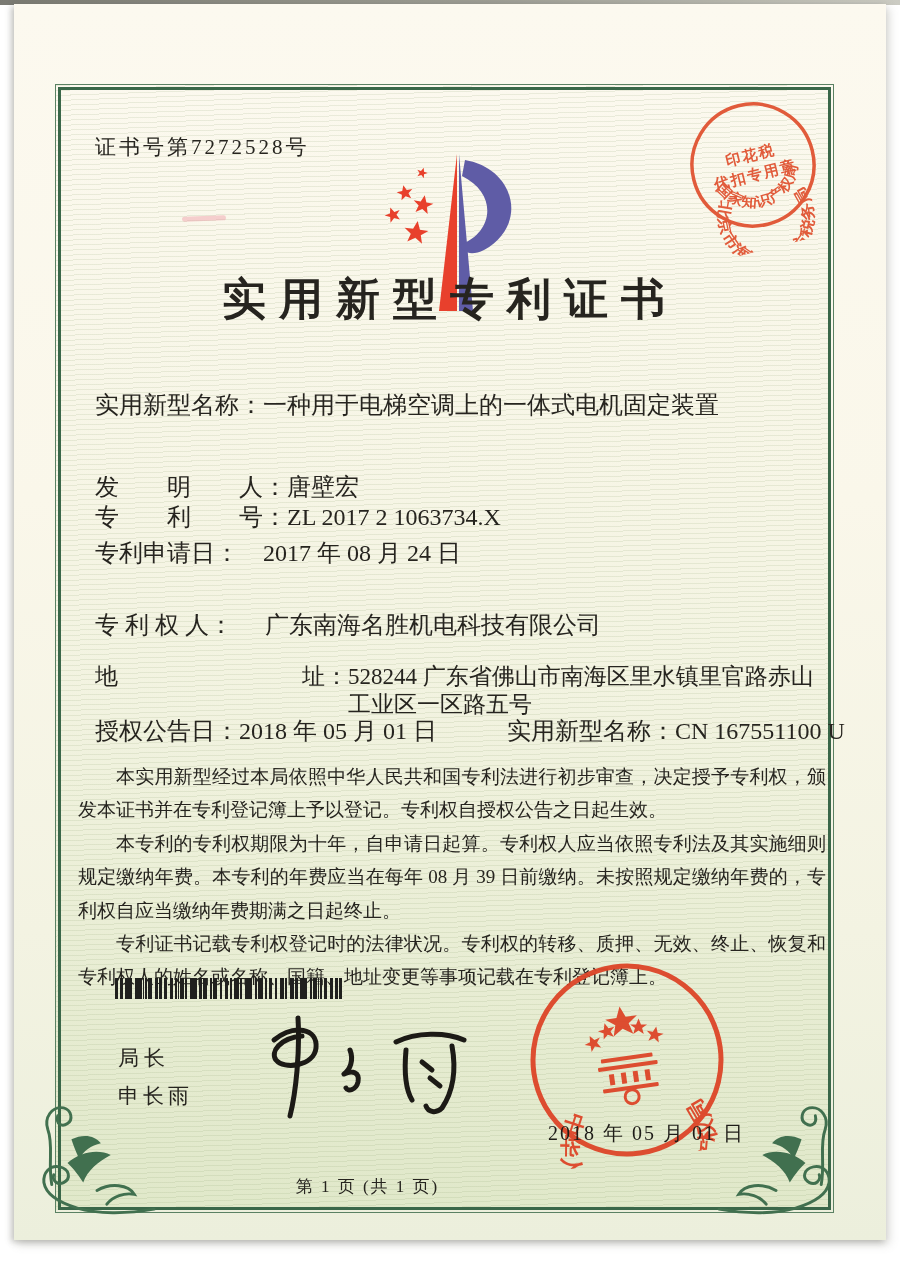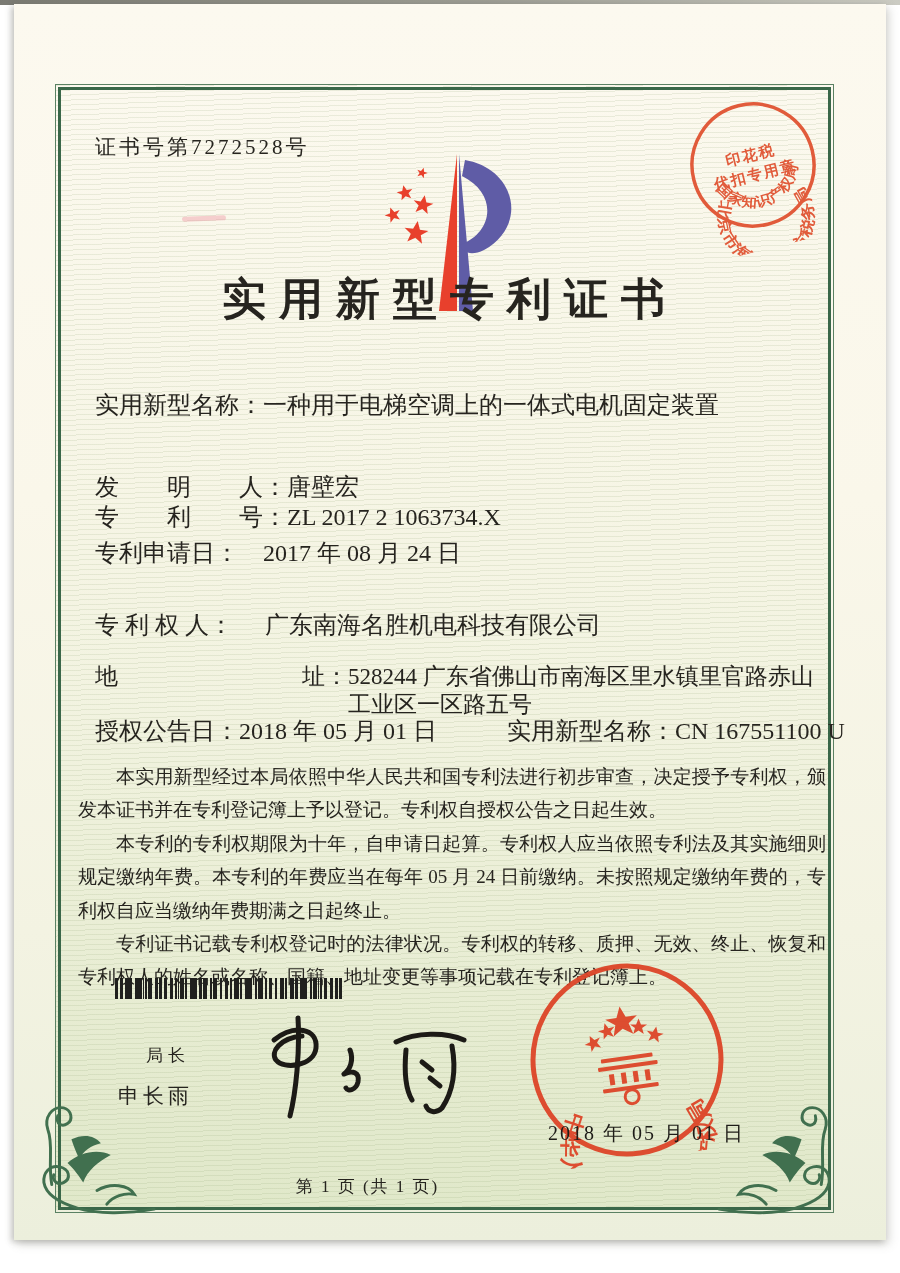--- a/index.html
+++ b/index.html
@@ -35,21 +35,21 @@
   .grant-no{position:absolute;left:412px;top:0;white-space:pre;}
   .row-grant{position:absolute;align-items:center;}
   .paras{position:absolute;left:64px;top:756px;width:748px;font-size:19px;line-height:33.4px;
          text-align:justify;z-index:2;}
   .paras p{margin:0;text-indent:2em;}
   .barcode{position:absolute;left:101px;top:974px;width:230px;height:21px;z-index:2;
          background-image:
            repeating-linear-gradient(90deg,#20201e 0 2px,rgba(0,0,0,0) 2px 5px),
            repeating-linear-gradient(90deg,#20201e 0 1px,rgba(0,0,0,0) 1px 7px),
            repeating-linear-gradient(90deg,#20201e 0 3px,rgba(0,0,0,0) 3px 11px);}
-  .director-title{position:absolute;left:104px;top:1040px;font-size:17px;letter-spacing:5px;z-index:2;margin-left:28px;}
+  .director-title{position:absolute;left:104px;top:1040px;font-size:21px;letter-spacing:5px;z-index:2;}
   .director-name{position:absolute;left:104px;top:1078px;font-size:21px;letter-spacing:4px;z-index:2;}
   .signature{position:absolute;left:232px;top:1008px;z-index:2;}
   .seal{position:absolute;left:513px;top:956px;z-index:3;transform:rotate(-8deg);opacity:.95;}
   .seal-date{position:absolute;left:534px;top:1116px;font-size:20px;letter-spacing:2px;z-index:4;color:#1e1c18;}
   .footer{position:absolute;left:41px;top:1171px;width:625px;text-align:center;font-size:17px;
           letter-spacing:2px;z-index:2;}
   .smudge{position:absolute;left:168px;top:212px;width:44px;height:5px;background:rgba(236,130,150,.35);
           border-radius:3px;transform:rotate(-2deg);z-index:2;}
   .stamp-center{fill:#e0502e;font-size:15px;font-weight:700;letter-spacing:2px;}
 </style>
@@ -153,21 +153,21 @@
       <span class="val">528244 广东省佛山市南海区里水镇里官路赤山工业区一区路五号</span>
     </div>
     <div class="row row-grant">
       <span class="lab">授权公告日：</span>
       <span class="val">2018 年 05 月 01 日</span>
       <span class="grant-no"><span>实用新型名称：</span><span>CN 167551100 U</span></span>
     </div>
 
     <div class="paras">
       <p>本实用新型经过本局依照中华人民共和国专利法进行初步审查，决定授予专利权，颁发本证书并在专利登记簿上予以登记。专利权自授权公告之日起生效。</p>
-      <p>本专利的专利权期限为十年，自申请日起算。专利权人应当依照专利法及其实施细则规定缴纳年费。本专利的年费应当在每年 05 月 24 日前缴纳。未按照规定缴纳年费的，专利权自应当缴纳年费期满之日起终止。</p>
+      <p>本专利的专利权期限为十年，自申请日起算。专利权人应当依照专利法及其实施细则规定缴纳年费。本专利的年费应当在每年 08 月 39 日前缴纳。未按照规定缴纳年费的，专利权自应当缴纳年费期满之日起终止。</p>
       <p>专利证书记载专利权登记时的法律状况。专利权的转移、质押、无效、终止、恢复和专利权人的姓名或名称、国籍、地址变更等事项记载在专利登记簿上。</p>
     </div>
 
     <div class="barcode"></div>
 
     <div class="director-title">局长</div>
     <div class="director-name">申长雨</div>
 
     <svg class="signature" width="250" height="120" viewBox="0 0 250 120">
       <g stroke="#1c1a16" stroke-width="5" fill="none" stroke-linecap="round" stroke-linejoin="round">

